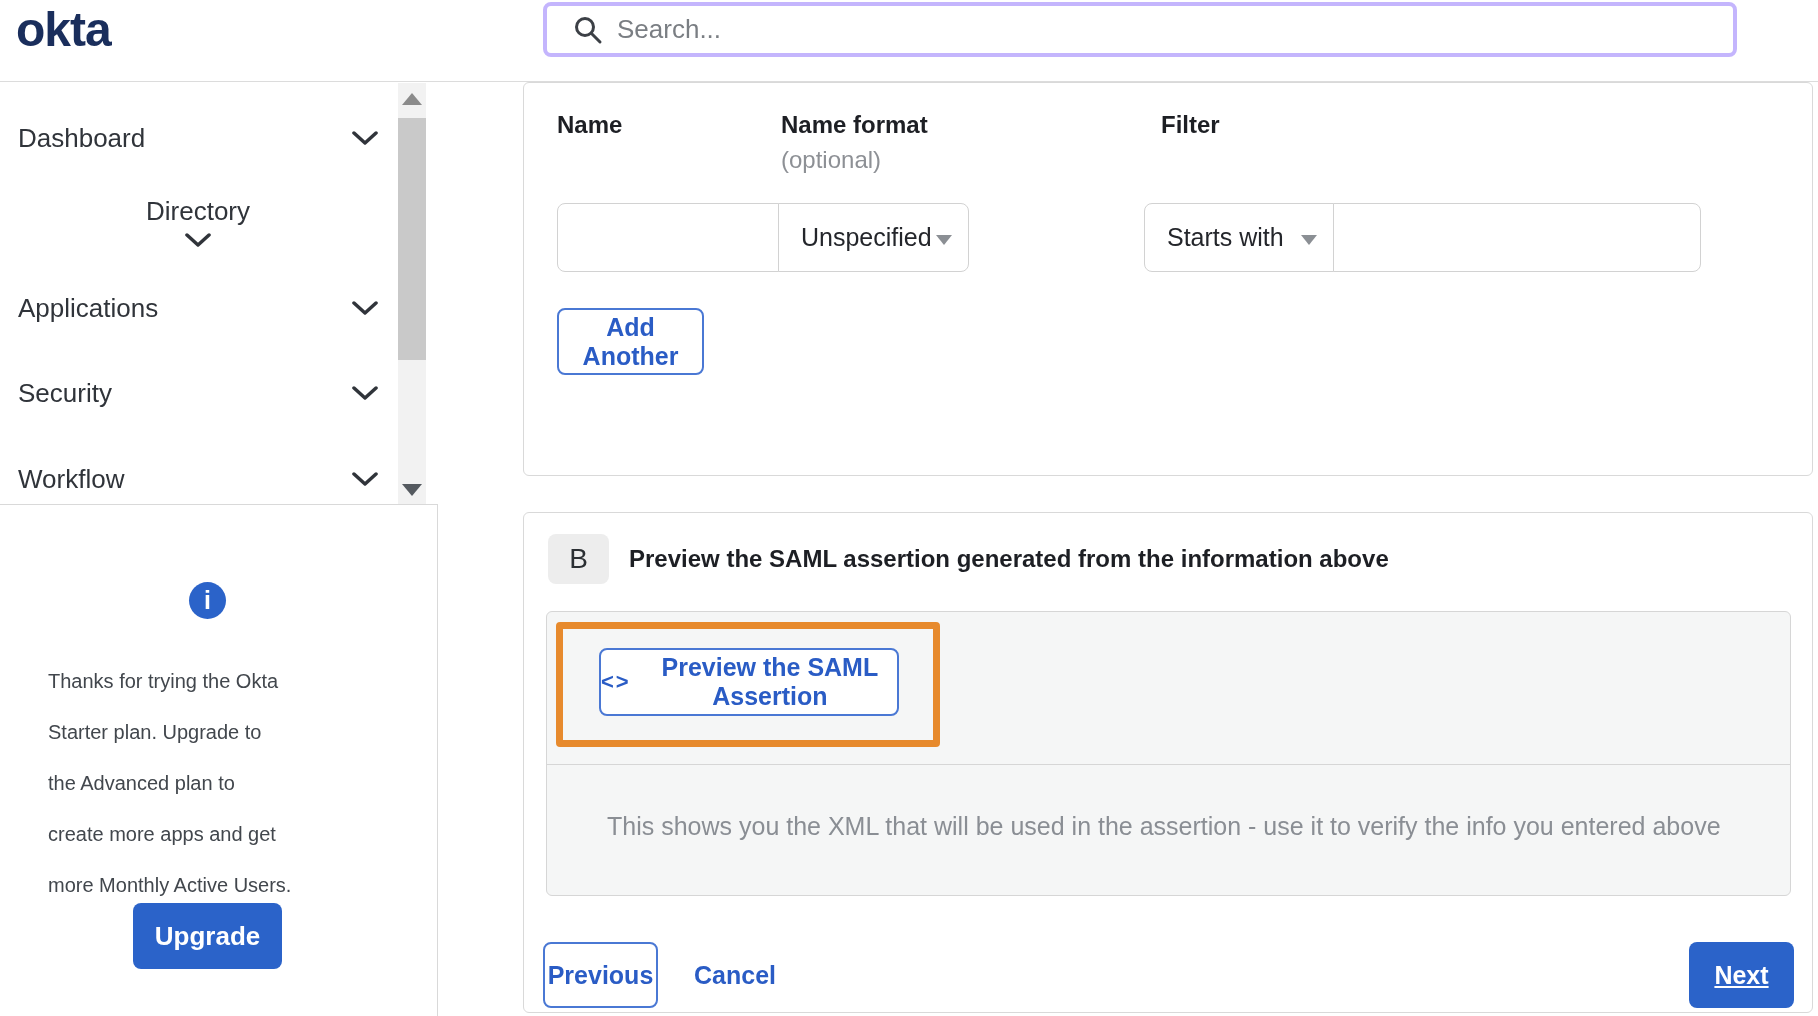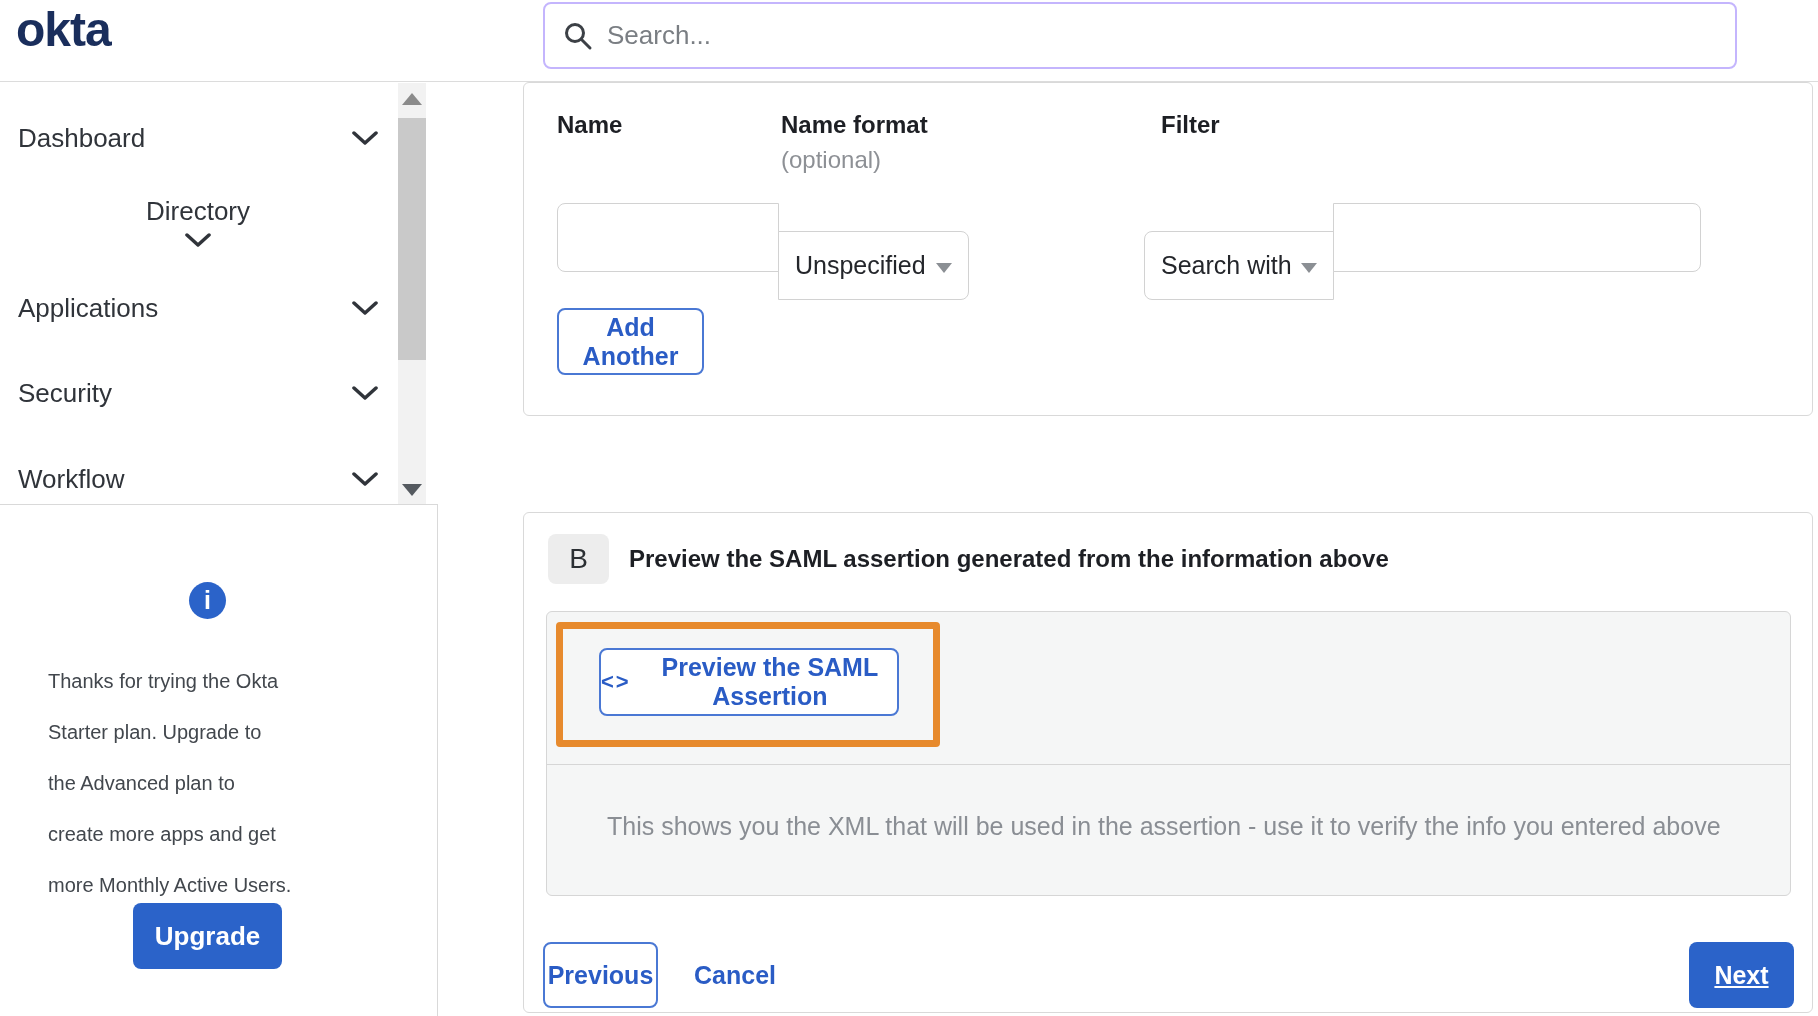--- a/index.html
+++ b/index.html
@@ -5,23 +5,23 @@
   * { margin:0; padding:0; box-sizing:border-box; }
   html,body { width:1818px; height:1016px; overflow:hidden; background:#ffffff;
               font-family:"Liberation Sans","DejaVu Sans",sans-serif; }
   .stage { position:relative; width:1818px; height:1016px; background:#fff; }
 
   
   .header { position:absolute; left:0; top:0; width:1818px; height:82px; background:#fff;
             border-bottom:1px solid #dcdcdc; }
   .logo { position:absolute; left:16px; top:2px; font-size:48px; font-weight:bold;
           color:#1a2e5c; letter-spacing:-1px; }
-  .searchbox { position:absolute; left:543px; top:2px; width:1194px; height:67px;
-               background:#fff; border:2px solid #c4b5fd; border-radius:8px;
-               display:flex; align-items:center; padding-left:18px; }
+  .searchbox { position:absolute; left:543px; top:2px; width:1194px; height:55px;
+               background:#fff; border:4px solid #c4b5fd; border-radius:8px;
+               display:flex; align-items:center; padding-left:26px; }
   .searchbox svg { flex:0 0 auto; }
   .searchbox input { border:none; outline:none; font-size:26px; color:#3c4046;
                      margin-left:14px; width:1000px; background:transparent;
                      font-family:"Liberation Sans",sans-serif; }
   .searchbox input::placeholder { color:#7a7e83; }
 
   
   .nav-item { position:absolute; left:18px; width:360px; height:52px; cursor:pointer;
               display:flex; align-items:center; justify-content:space-between; }
   .nav-item .lbl { font-size:26px; font-weight:500; color:#30343a; }
@@ -47,32 +47,32 @@
   .promo { position:absolute; left:48px; top:652px; width:345px; }
   .promo .line { font-size:20px; color:#42474d; line-height:43px;margin-top:8px; }
   .upgrade-btn { position:absolute; left:133px; top:903px; width:149px; height:66px;
                  background:#2b63c9; border:none; border-radius:8px; color:#fff;
                  font-size:26px; font-weight:bold; cursor:pointer;
                  font-family:"Liberation Sans",sans-serif; }
 
   
   .panel { position:absolute; left:523px; width:1290px; background:#fff;
            border:1px solid #d9d9d9; border-radius:6px; }
-  .panel-a { top:82px; height:334px; }
+  .panel-a { top:82px; height:394px; }
   .panel-b { top:512px; height:501px; }
 
   .col-label { position:absolute; font-size:24px; font-weight:bold; color:#1d1f24; }
   .col-sublabel { position:absolute; font-size:24px; color:#8d9095; }
 
   .txt-input { position:absolute; height:69px; background:#fff; border:1px solid #d2d2d2;
                font-size:25px; color:#24262b; padding:0 16px; outline:none;
                font-family:"Liberation Sans",sans-serif; }
   .select { position:absolute; height:69px; background:#fff; border:1px solid #d2d2d2;
             font-size:25px; color:#24262b; display:flex; align-items:center;
-            padding:0 16px; cursor:pointer;margin-top:28px; }
+            padding:0 22px; cursor:pointer; }
   .select .caret { position:absolute; right:16px; top:31px; width:0; height:0;
                    border-left:8px solid transparent; border-right:8px solid transparent;
                    border-top:10px solid #8b8f94; }
   .r-left { border-radius:8px 0 0 8px; }
   .r-right { border-radius:0 8px 8px 0; }
 
   .btn-outline { background:#fff; border:2px solid #4a78d4; border-radius:8px;
                  color:#2a5cc5; font-size:25px; font-weight:bold; cursor:pointer;
                  font-family:"Liberation Sans",sans-serif; }
   .btn-fill { background:#2b63c9; border:none; border-radius:8px; color:#fff;
@@ -175,21 +175,21 @@
     <div class="col-sublabel" style="left:257px; top:63px;">(optional)</div>
     <div class="col-label" style="left:637px; top:28px;">Filter</div>
 
     <input class="txt-input r-left" style="left: 33px; top: 120px; width: 222px;" type="text" value="">
     <div class="select r-right" style="left:254px; top:120px; width:191px;">
       <span>Unspecified</span>
       <span class="caret"></span>
     </div>
 
     <div class="select r-left" style="left:620px; top:120px; width:190px;">
-      <span>Search with</span>
+      <span>Starts with</span>
       <span class="caret"></span>
     </div>
     <input class="txt-input r-right" style="left: 809px; top: 120px; width: 368px;" type="text" value="">
 
     <button class="btn-outline add-another">Add Another</button>
   </div>
 
   <div class="panel panel-b">
     <div class="step-badge">B</div>
     <div class="b-heading">Preview the SAML assertion generated from the information above</div>

